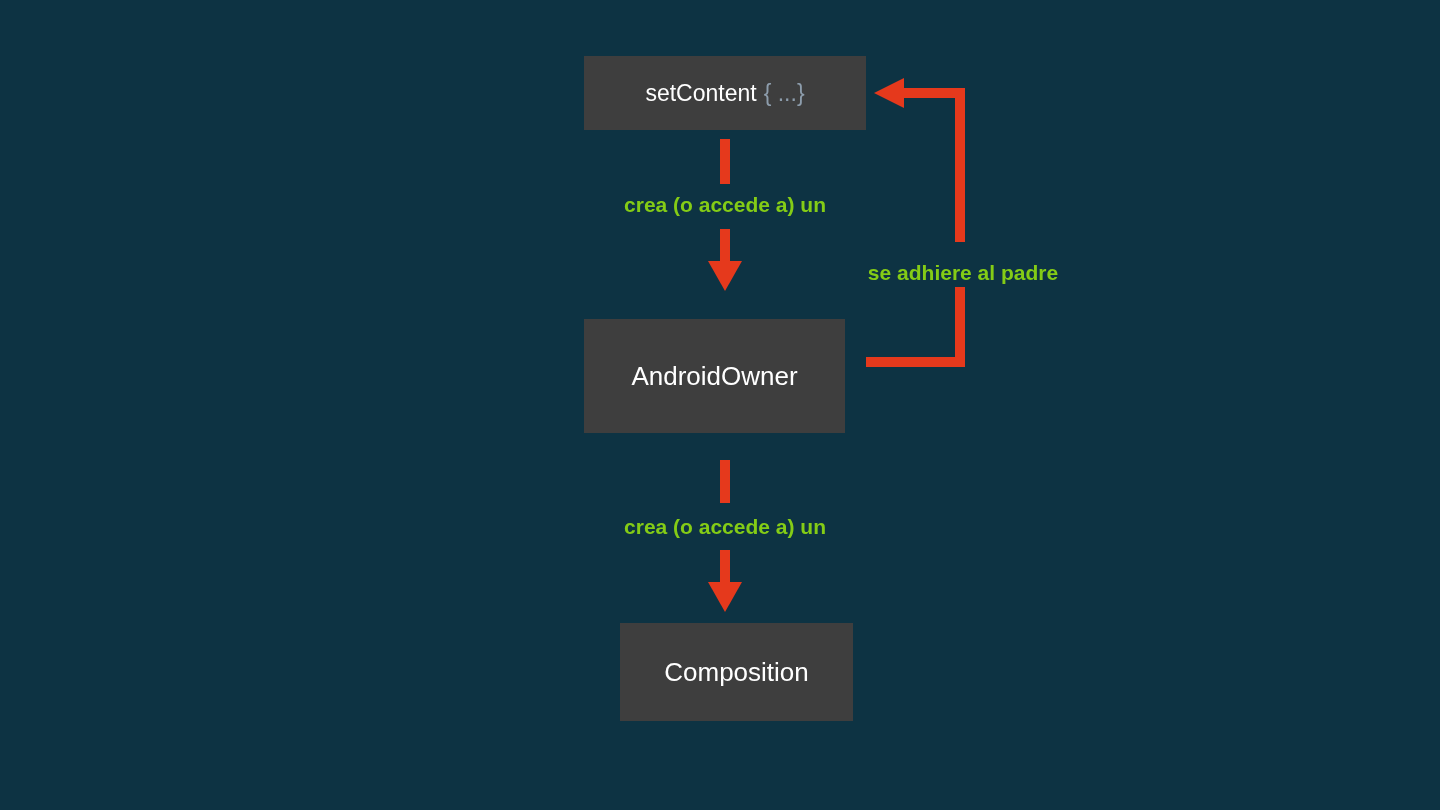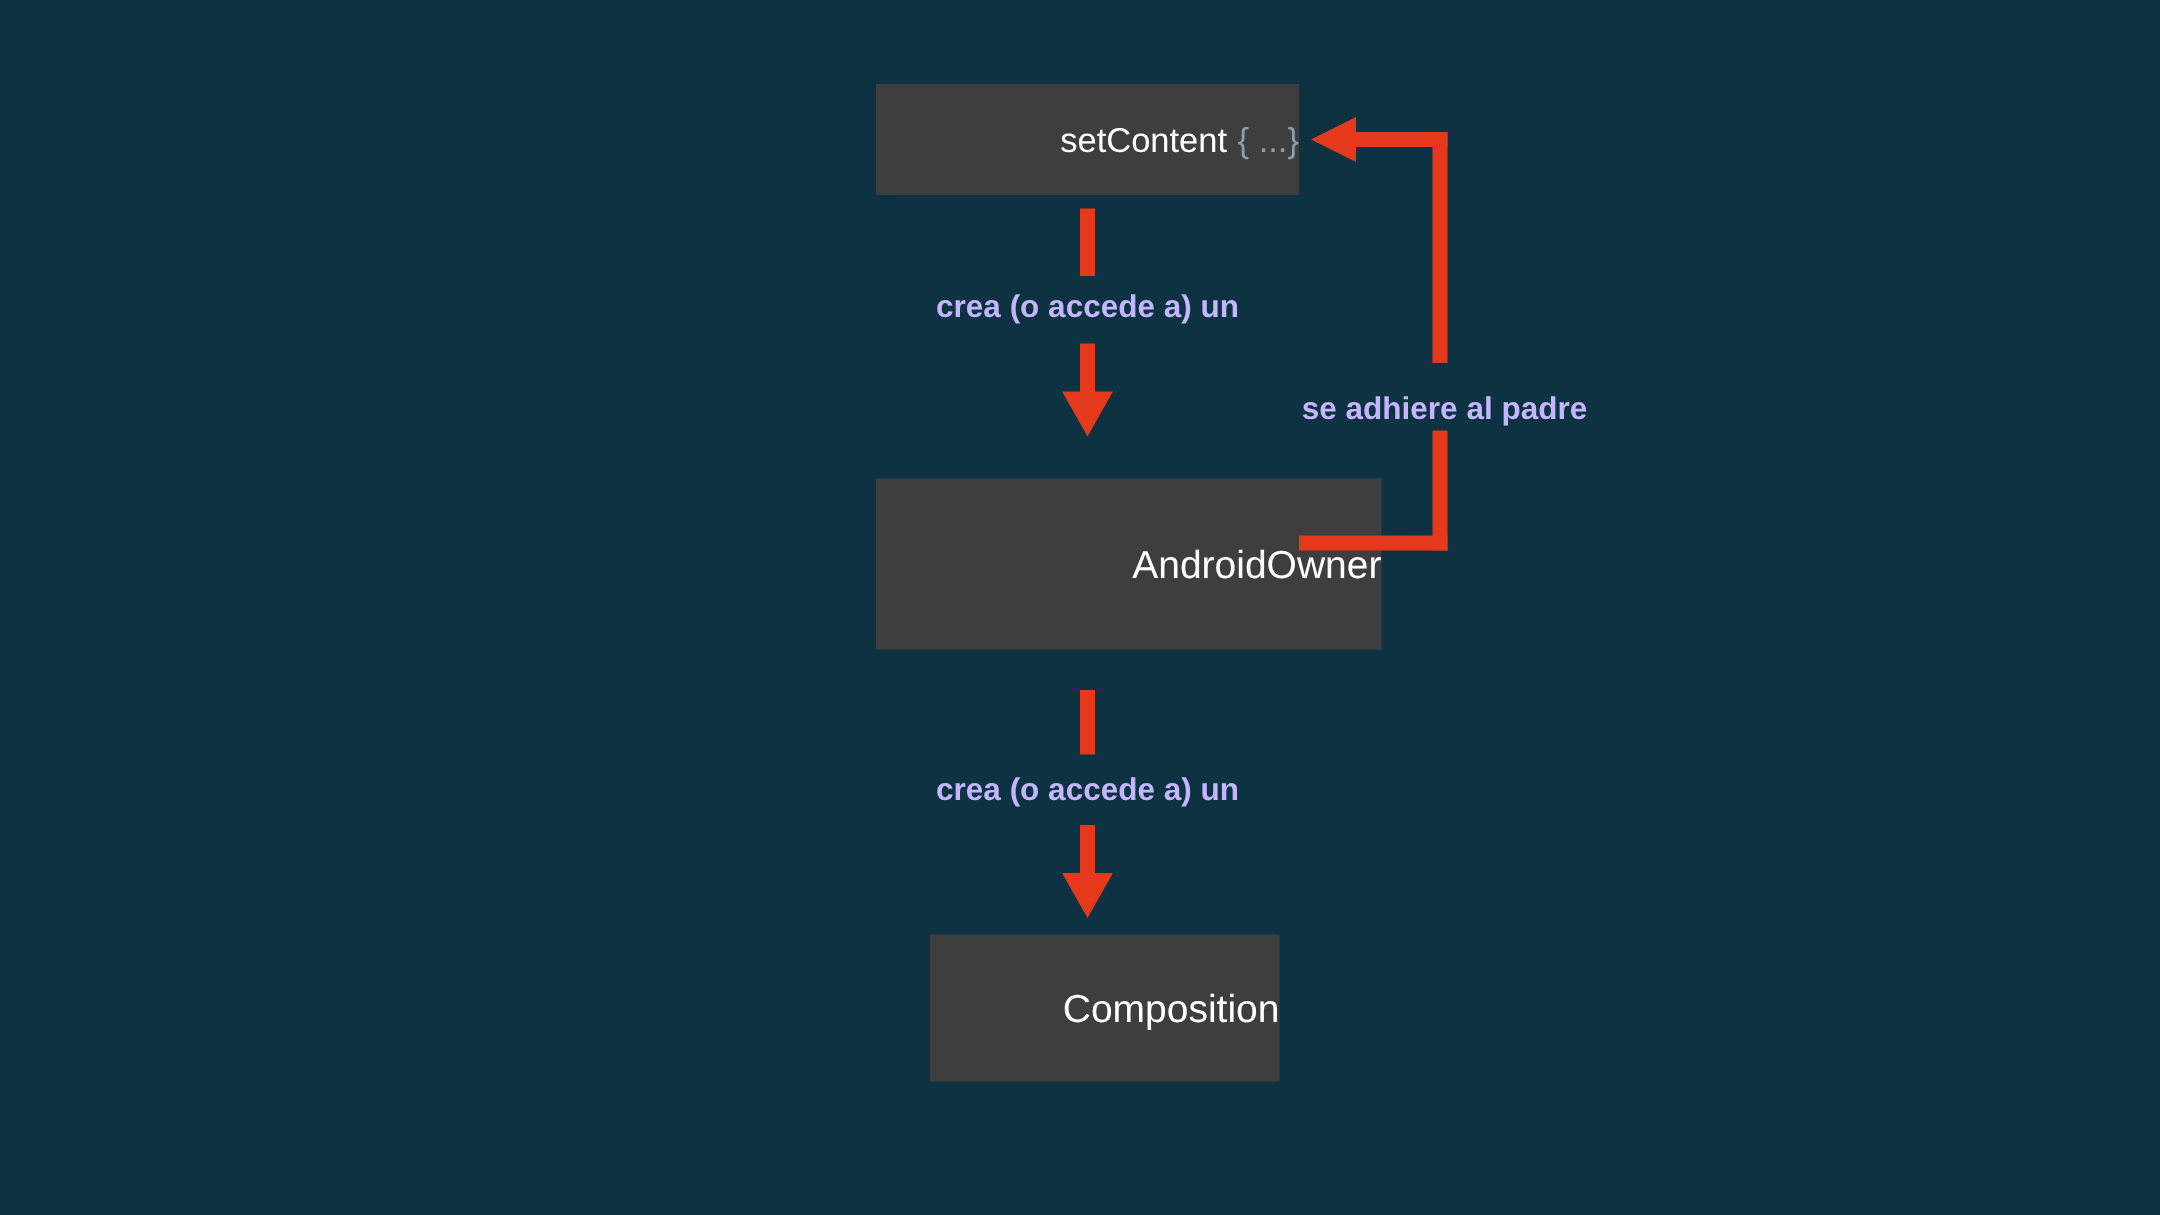--- a/index.html
+++ b/index.html
@@ -14,26 +14,26 @@
     width: 1440px;
     height: 810px;
     background: var(--background, #0d3343);
     overflow: hidden;
   }
   .box {
     position: absolute;
     background: var(--box-bg, #3e3e3e);
     display: flex;
     flex-direction: column;
-    align-items: flex-end;
+    align-items: center;
     justify-content: center;
     color: #ffffff;
   }
   .box-setcontent { left: 584px; top: 56px; width: 282px; height: 74px; }
-  .box-androidowner { left: 584px; top: 319px; width: 337px; height: 114px; }
+  .box-androidowner { left: 584px; top: 319px; width: 261px; height: 114px; }
   .box-composition { left: 620px; top: 623px; width: 233px; height: 98px; }
 
   .box-title-row { display: flex; align-items: baseline; white-space: nowrap; }
   .box-title { font-size: 23px; font-weight: 400; color: #ffffff; }
   .box-braces { font-size: 23px; font-weight: 400; color: var(--braces-color, #8d9dac); margin-left: 7px; }
   .node-title-lg { font-size: 26px; font-weight: 400; line-height: 31px; color: #ffffff; white-space: nowrap; }
   .node-subtitle { font-size: 21px; font-weight: 400; line-height: 27px; color: #ffffff; white-space: nowrap; }
 
   .vseg { position: absolute; width: 10px; background: var(--arrow-color, #e5391c); }
   .hseg { position: absolute; height: 10px; background: var(--arrow-color, #e5391c); }
@@ -60,21 +60,21 @@
   }
 
   .ret-h-top { left: 902px; top: 88px; width: 63px; }
   .ret-v-upper { left: 955px; top: 88px; height: 154px; }
   .ret-v-lower { left: 955px; top: 287px; height: 80px; }
   .ret-h-bottom { left: 866px; top: 357px; width: 99px; }
 
   .edge-label {
     position: absolute;
     transform: translateX(-50%);
-    color: #c4b5fd;
+    color: #84cc16;
     font-size: 21px;
     font-weight: bold;
     white-space: nowrap;
     line-height: 25px;
   }
   .label-crea-1 { left: 725px; top: 192px; }
   .label-crea-2 { left: 725px; top: 514px; }
   .label-adhiere { left: 963px; top: 260px; text-align: right; }
 </style>
 </head>

